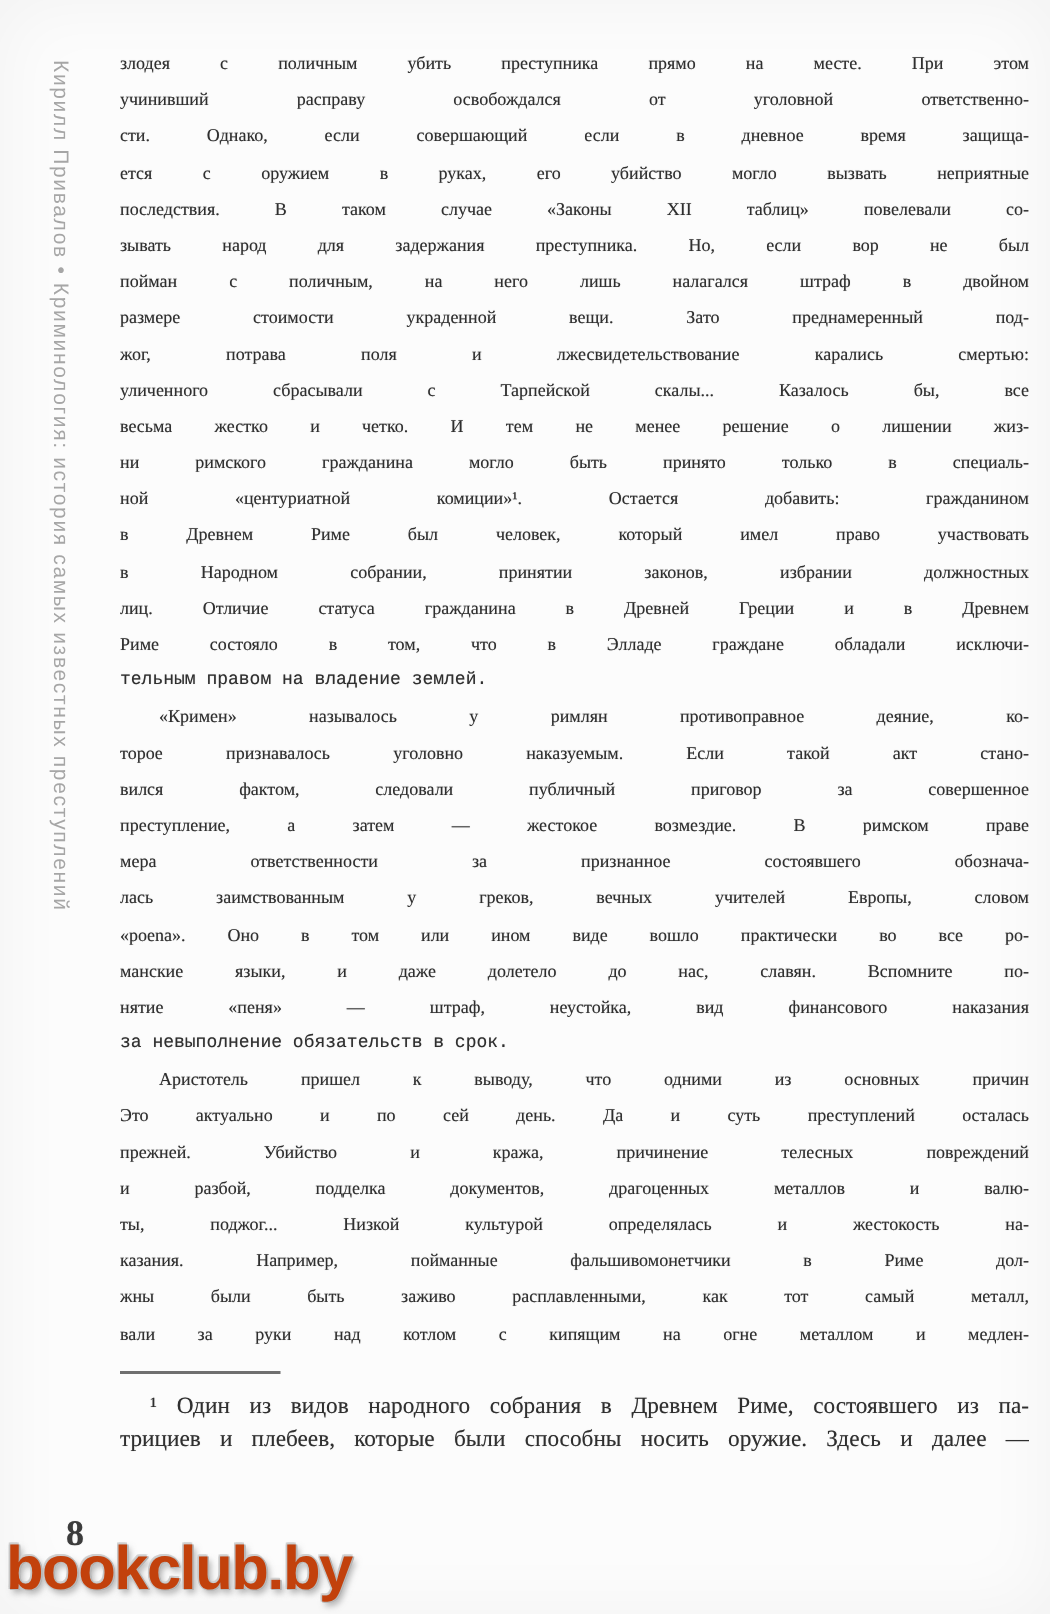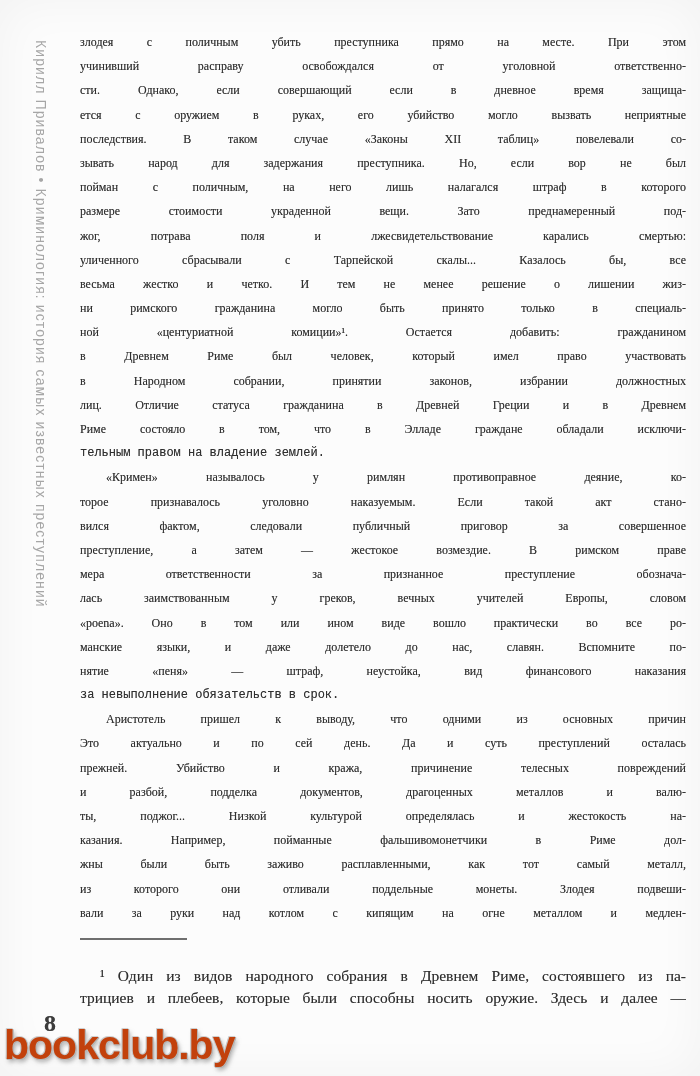--- a/index.html
+++ b/index.html
@@ -43,21 +43,21 @@
     text-align-last: justify;
     overflow: hidden;
   }
   .line.indent { text-indent: 26px; }
   .line.endline { text-align-last: left; font-family: Liberation Mono, monospace; }
   .footnote-rule {
     width: 107px; height: 0;
     border-top: 2px solid #6f6f6f;
     margin-top: 13px;
   }
-  .footnote { margin-top: 25px; }
+  .footnote { margin-top: 11px; }
   .fline {
     font-size: 15.5px;
     line-height: 22.4px;
     height: 22.4px;
     text-align: justify;
     text-align-last: justify;
     overflow: hidden;
   }
   .fline.indent { text-indent: 20px; }
   .fline.endline { text-align-last: left; }
@@ -95,54 +95,53 @@
   <div class="spine">Кирилл Привалов • Криминология: история самых известных преступлений</div>
 
   <div class="content">
     <div class="para">
         <div class="line">злодея с поличным убить преступника прямо на месте. При этом</div>
         <div class="line">учинивший расправу освобождался от уголовной ответственно-</div>
         <div class="line">сти. Однако, если совершающий если в дневное время защища-</div>
         <div class="line">ется с оружием в руках, его убийство могло вызвать неприятные</div>
         <div class="line">последствия. В таком случае «Законы XII таблиц» повелевали со-</div>
         <div class="line">зывать народ для задержания преступника. Но, если вор не был</div>
-        <div class="line">пойман с поличным, на него лишь налагался штраф в которого</div>
+        <div class="line">пойман с поличным, на него лишь налагался штраф в двойном</div>
         <div class="line">размере стоимости украденной вещи. Зато преднамеренный под-</div>
         <div class="line">жог, потрава поля и лжесвидетельствование карались смертью:</div>
         <div class="line">уличенного сбрасывали с Тарпейской скалы... Казалось бы, все</div>
         <div class="line">весьма жестко и четко. И тем не менее решение о лишении жиз-</div>
         <div class="line">ни римского гражданина могло быть принято только в специаль-</div>
         <div class="line">ной «центуриатной комиции»¹. Остается добавить: гражданином</div>
         <div class="line">в Древнем Риме был человек, который имел право участвовать</div>
         <div class="line">в Народном собрании, принятии законов, избрании должностных</div>
         <div class="line">лиц. Отличие статуса гражданина в Древней Греции и в Древнем</div>
         <div class="line">Риме состояло в том, что в Элладе граждане обладали исключи-</div>
         <div class="line endline">тельным правом на владение землей.</div>
       </div>
     <div class="para">
         <div class="line indent">«Кримен» называлось у римлян противоправное деяние, ко-</div>
         <div class="line">торое признавалось уголовно наказуемым. Если такой акт стано-</div>
         <div class="line">вился фактом, следовали публичный приговор за совершенное</div>
         <div class="line">преступление, а затем — жестокое возмездие. В римском праве</div>
-        <div class="line">мера ответственности за признанное преступление обознача-</div>
+        <div class="line">мера ответственности за признанное состоявшего обознача-</div>
         <div class="line">лась заимствованным у греков, вечных учителей Европы, словом</div>
         <div class="line">«poena». Оно в том или ином виде вошло практически во все ро-</div>
         <div class="line">манские языки, и даже долетело до нас, славян. Вспомните по-</div>
         <div class="line">нятие «пеня» — штраф, неустойка, вид финансового наказания</div>
         <div class="line endline">за невыполнение обязательств в срок.</div>
       </div>
     <div class="para">
         <div class="line indent">Аристотель пришел к выводу, что одними из основных причин</div>
         <div class="line">Это актуально и по сей день. Да и суть преступлений осталась</div>
         <div class="line">прежней. Убийство и кража, причинение телесных повреждений</div>
         <div class="line">и разбой, подделка документов, драгоценных металлов и валю-</div>
         <div class="line">ты, поджог... Низкой культурой определялась и жестокость на-</div>
         <div class="line">казания. Например, пойманные фальшивомонетчики в Риме дол-</div>
         <div class="line">жны были быть заживо расплавленными, как тот самый металл,</div>
-        <div class="line">из которого они отливали поддельные монеты. Злодея подвеши-</div>
         <div class="line">вали за руки над котлом с кипящим на огне металлом и медлен-</div>
       </div>
 
     <div class="footnote-rule"></div>
 
     <div class="footnote">
       <div class="fline indent">¹ Один из видов народного собрания в Древнем Риме, состоявшего из па-</div>
       <div class="fline">трициев и плебеев, которые были способны носить оружие. Здесь и далее —</div>
     </div>
   </div>

